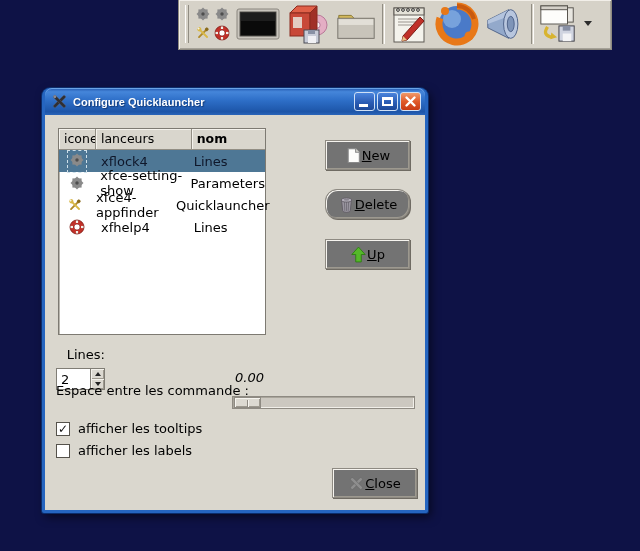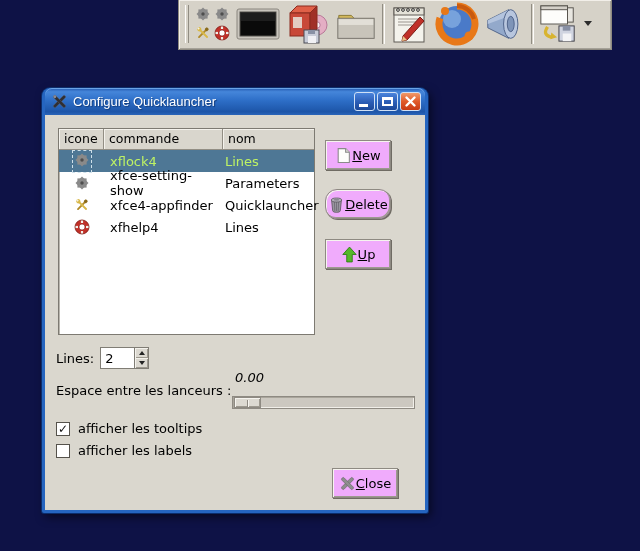--- a/index.html
+++ b/index.html
@@ -20,57 +20,57 @@
                 border-top:5px solid #2b2b2b; margin-left:2px; }
 
   
   .dialog { position:absolute; left:42px; top:88px; width:386px; height:425px;
             background:#2565c0; border-radius:8px 8px 2px 2px; padding:0 3px 3px;
             box-shadow:0 0 0 1px #0c2d6b, 3px 4px 10px rgba(0,0,0,.55); }
   .titlebar { height:27px; border-radius:7px 7px 0 0; display:flex; align-items:center; padding:0 4px 0 6px;
               background:linear-gradient(180deg,#2257ac 0%,#4586da 14%,#2e6fc8 45%,#1d55a8 88%,#2a65ba 100%);
               box-shadow:inset 0 1px 0 #6ba2e4; }
   .titlebar .ticon { width:17px; height:17px; margin-right:5px; flex:0 0 auto; }
-  .title-text { color:#fff; font-family:"Liberation Sans", sans-serif; font-weight:normal; font-size:13px;
+  .title-text { color:#fff; font-family:"Liberation Sans", sans-serif; font-weight:bold; font-size:11px;
                 text-shadow:1px 1px 1px #123a78; flex:1 1 auto; white-space:nowrap; }
   .wbtns { display:flex; gap:2px; }
   .wbtn { width:21px; height:19px; border:1px solid #cfe0f6; border-radius:3px; position:relative;
           background:linear-gradient(180deg,#4a84dc 0%,#2a5cb4 55%,#1c4898 100%); }
   .wbtn.close { background:linear-gradient(180deg,#f09a6a 0%,#e05a2a 50%,#c83a14 100%); }
   .wbtn .mini { position:absolute; left:4px; bottom:3px; width:9px; height:3px; background:#fff; }
   .wbtn .maxi { position:absolute; left:4px; top:4px; width:11px; height:9px; border:2px solid #fff; border-top-width:3px; }
   .wbtn svg { position:absolute; left:3px; top:2px; width:13px; height:13px; }
 
   .dbody { position:relative; height:395px; background:#dad7ce; }
 
   
-  .list { position:absolute; left:13px; top:13px; width:257px; height:207px; background:#fff;
+  .list { position:absolute; left:13px; top:13px; width:208px; height:207px; background:#fff;
           border:1px solid #7d7a72; box-shadow:inset 1px 1px 0 #b9b6ae; }
   .lheader { display:flex; height:21px; }
   .hcell { background:#d9d6cd; border-right:1px solid #928e84; border-bottom:1px solid #928e84;
            box-shadow:inset 1px 1px 0 #f4f2ec; padding:2px 0 0 5px; font-size:12.5px; overflow:hidden; }
-  .hc0 { width:45px; } .hc1 { width:119px; } .hc2 { width:91px; border-right:none; }
+  .hc0 { width:45px; } .hc1 { width:119px; } .hc2 { width:91px; border-right:none;font-weight:bold; }
   .lrow { display:flex; height:22px; align-items:center; }
-  .lrow.sel { background:#4e7795; color:#bef264; }
+  .lrow.sel { background:#4e7795; color:#0f172a; }
   .cicon { width:45px; display:flex; justify-content:center; }
   .cicon svg { width:16px; height:16px; }
   .lrow.sel .cicon .ibox { outline:1px dashed #cfe0ea; outline-offset:1px; }
   .ccmd { width:119px; padding-left:6px; } .cnom { width:91px; padding-left:2px; }
 
   
-  .gbtn { position:absolute; width:66px; height:30px; background:#f0abfc; border:1px solid #8e8a82;
+  .gbtn { position:absolute; width:85px; height:30px; background:#737373; border:1px solid #8e8a82;
           box-shadow:inset 1px 1px 0 #f6f4ef, inset -1px -1px 0 #9d998f, 1px 1px 0 #6f6b63;
           display:flex; align-items:center; justify-content:center; font-size:13px; cursor:default; }
   .gbtn svg { width:17px; height:17px; flex:0 0 auto; }
   .b-new { left:280px; top:25px; } .b-del { left:280px; top:74px;border-radius:12px; }
   .b-up { left:280px; top:124px; } .b-down { left:280px; top:173px; }
   .b-close { left:287px; top:353px; }
 
   
-  .lines-row { position:absolute; left:11px; top:232px; display:flex; align-items:center; gap:6px; }
+  .lines-row { position:absolute; left:11px; top:232px; display:flex; align-items:flex-end; gap:6px;flex-direction:column; }
   .spin { width:49px; height:22px; background:#fff; border:1px solid #807d75; display:flex; }
   .spin input { width:33px; border:none; outline:none; font:13px "DejaVu Sans",sans-serif; padding-left:4px; background:#fff; }
   .spin .arrows { width:14px; display:flex; flex-direction:column; border-left:1px solid #807d75; }
   .spin .sbtn { flex:1; background:#dcd9d1; display:flex; align-items:center; justify-content:center;
                 box-shadow:inset 1px 1px 0 #f4f2ec, inset -1px -1px 0 #9d998f; }
   .tri-up { width:0; height:0; border-left:3px solid transparent; border-right:3px solid transparent; border-bottom:4px solid #222; }
   .tri-dn { width:0; height:0; border-left:3px solid transparent; border-right:3px solid transparent; border-top:4px solid #222; }
 
   
   .space-label { position:absolute; left:11px; top:268px; }
@@ -296,21 +296,21 @@
           </svg>
         </div>
     </div>
   </div>
 
   <div class="dbody">
 
     <div class="list">
       <div class="lheader">
         <div class="hcell hc0">icone</div>
-        <div class="hcell hc1">commande</div>
+        <div class="hcell hc1">lanceurs</div>
         <div class="hcell hc2">nom</div>
       </div>
       <div class="lrow sel">
         <span class="cicon">
             <span class="ibox"><svg width="16" height="16">
                 <use href="#i-gear"></use>
               </svg></span>
           </span>
         <span class="ccmd">xflock4</span>
         <span class="cnom">Lines</span>
@@ -371,21 +371,21 @@
           <div class="sbtn">
               <span class="tri-up"></span>
             </div>
           <div class="sbtn">
               <span class="tri-dn"></span>
             </div>
         </div>
       </div>
     </div>
 
-    <span class="space-label">Espace entre les lanceurs :</span>
+    <span class="space-label">Espace entre les commande :</span>
     <span class="slider-value">0.00</span>
     <div class="slider">
       <div class="thumb"></div>
     </div>
 
     <div class="chk-row chk1">
       <span class="chk">✓</span>
       <span>afficher les tooltips</span>
     </div>
     <div class="chk-row chk2">

